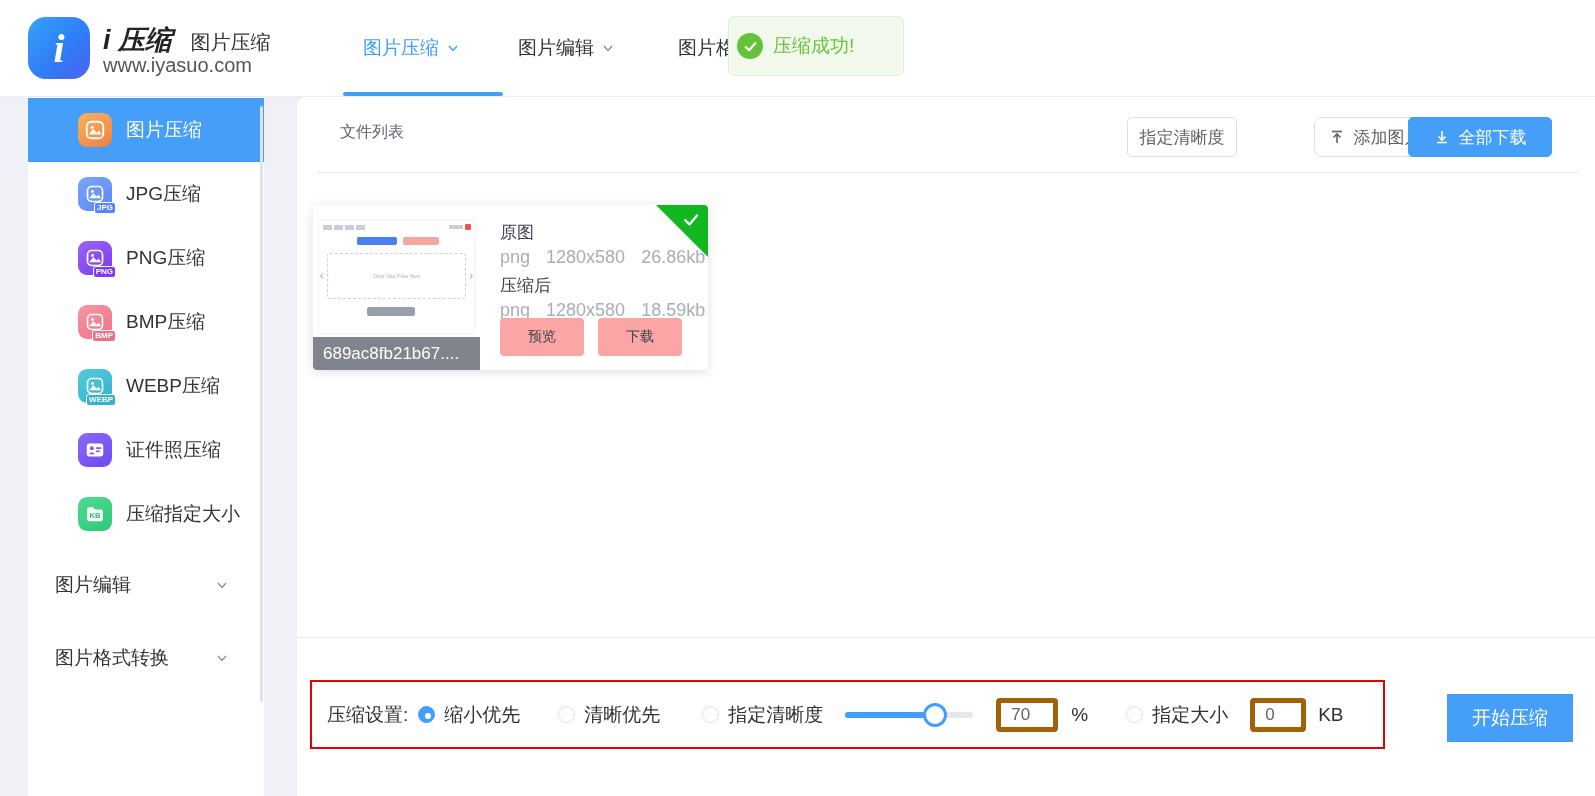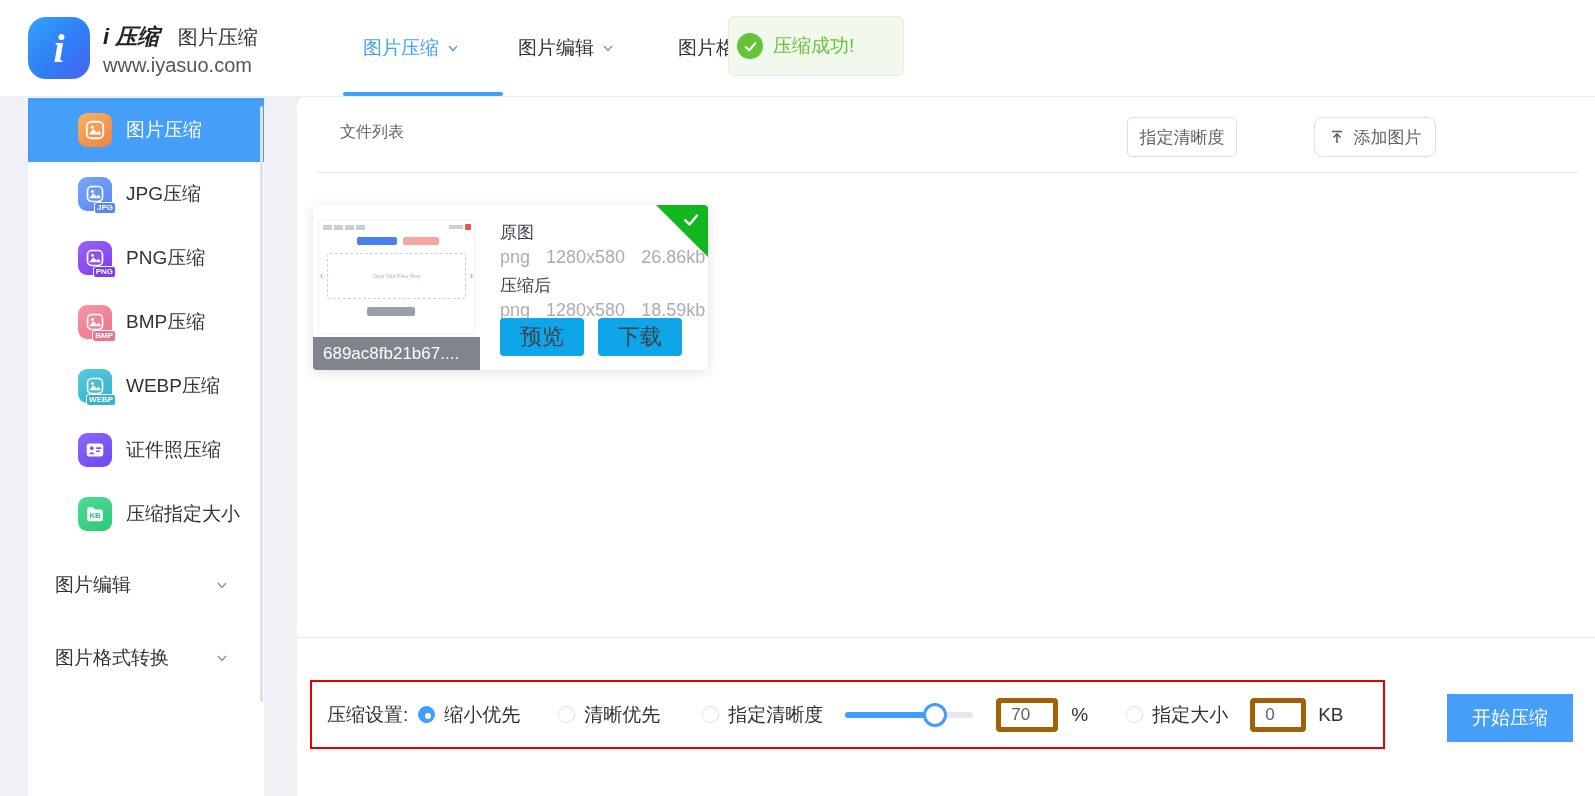--- a/index.html
+++ b/index.html
@@ -6,21 +6,21 @@
   html,body { width:1595px; height:796px; overflow:hidden; }
   body { font-family:"Liberation Sans","DejaVu Sans",sans-serif; background:#eef0f6; position:relative; }
 
   
   .header { position:absolute; top:0; left:0; width:1595px; height:96px; background:#fff; z-index:5; box-shadow:0 1px 0 #ededf0; }
   .logo-box { position:absolute; left:28px; top:17px; width:62px; height:62px; border-radius:18px;
     background:linear-gradient(135deg,#35a2f9 0%,#2f7ef6 55%,#4a63f2 100%);
     display:flex; align-items:center; justify-content:center; }
   .logo-i { color:#fff; font-size:40px; font-weight:bold; font-style:italic; font-family:"Liberation Serif","DejaVu Serif",serif; }
   .brand-line1 { position:absolute; left:103px; top:22px; white-space:nowrap; }
-  .brand-title { font-size:22px; font-weight:bold; color:#222; font-style:italic; }
+  .brand-title { font-size:27px; font-weight:bold; color:#222; font-style:italic; }
   .brand-sub { font-size:20px; color:#333; margin-left:14px; font-style:normal; }
   .brand-url { position:absolute; left:103px; top:54px; font-size:20px; color:#555; }
 
   .nav-tab { position:absolute; top:0; height:96px; display:flex; align-items:center; gap:8px; font-size:19px; color:#333; cursor:pointer; }
   .nav-tab.active { color:#409eff; }
   .tab-underline { position:absolute; left:343px; top:92px; width:160px; height:4px; background:#409eff; border-radius:2px; }
   .chev { width:12px; height:12px; }
 
   .toast { position:absolute; left:728px; top:16px; width:176px; height:60px; background:#f0f9eb; border:1px solid #e1f3d8;
     border-radius:6px; display:flex; align-items:center; padding-left:8px; gap:10px; z-index:9; }
@@ -72,21 +72,21 @@
     box-shadow:0 2px 12px rgba(0,0,0,0.12); overflow:hidden; }
   .thumb { position:absolute; left:0; top:0; width:167px; height:165px; background:#fff; }
   .namebar { position:absolute; left:0; bottom:0; width:167px; height:33px; background:rgba(92,97,108,0.78);
     color:#fff; font-size:17px; display:flex; align-items:center; padding-left:10px; }
   .corner { position:absolute; top:0; right:0; width:0; height:0; border-top:52px solid #12b71f; border-left:52px solid transparent; }
   .corner-check { position:absolute; top:7px; right:8px; }
   .info { position:absolute; left:187px; top:10px; }
   .info-label { font-size:17px; color:#3d424e; margin-top:6px; }
   .info-meta { font-size:18px; color:#aaadb5; margin-top:3px; display:flex; gap:16px; }
   .card-btns { position:absolute; left:187px; top:113px; display:flex; gap:14px; }
-  .mini-btn { width:84px; height:38px; background:#0ea5e9; border:none; border-radius:4px; font-size:22px; color:#3d424e; cursor:pointer; }
+  .mini-btn { width:84px; height:38px; background:#fca5a5; border:none; border-radius:4px; font-size:14px; color:#3d424e; cursor:pointer; }
 
   
   .mini { position:absolute; left:6px; top:16px; width:155px; height:112px; background:#fff; box-shadow:0 0 3px rgba(0,0,0,0.12); }
   .mini-badges { position:absolute; left:4px; top:4px; display:flex; gap:2px; }
   .mini-badges i { width:9px; height:5px; background:#c9ced8; display:block; }
   .mini-top-right { position:absolute; right:3px; top:3px; display:flex; gap:2px; align-items:center; }
   .mini-top-right .txt { width:14px; height:4px; background:#c9ced8; }
   .mini-top-right .red { width:6px; height:6px; background:#e4594f; border-radius:1px; }
   .mini-btn-blue { position:absolute; left:38px; top:16px; width:40px; height:8px; background:#4a7ff0; border-radius:2px; }
   .mini-btn-pink { position:absolute; left:84px; top:16px; width:36px; height:8px; background:#f2a7a0; border-radius:2px; }
@@ -270,20 +270,28 @@
     <button class="btn btn-reupload">
       <span>指定清晰度</span>
     </button>
     <button class="btn btn-add">
       <svg width="16" height="16" viewBox="0 0 16 16">
           <line x1="3" y1="2.5" x2="13" y2="2.5" stroke="#606266" stroke-width="1.6"></line>
           <line x1="8" y1="5" x2="8" y2="14" stroke="#606266" stroke-width="1.6"></line>
           <polyline points="4.5,8.5 8,5 11.5,8.5" fill="none" stroke="#606266" stroke-width="1.6"></polyline>
         </svg>
       <span>添加图片</span>
+    </button>
+    <button class="btn btn-download">
+      <svg width="16" height="16" viewBox="0 0 16 16">
+          <line x1="3" y1="13.5" x2="13" y2="13.5" stroke="#fff" stroke-width="1.6"></line>
+          <line x1="8" y1="2" x2="8" y2="11" stroke="#fff" stroke-width="1.6"></line>
+          <polyline points="4.5,7.5 8,11 11.5,7.5" fill="none" stroke="#fff" stroke-width="1.6"></polyline>
+        </svg>
+      <span>全部下载</span>
     </button>
 
     <div class="sep1"></div>
 
     <div class="card">
       <div class="thumb">
         <div class="mini">
           <div class="mini-badges">
               <i></i>
               <i></i>

